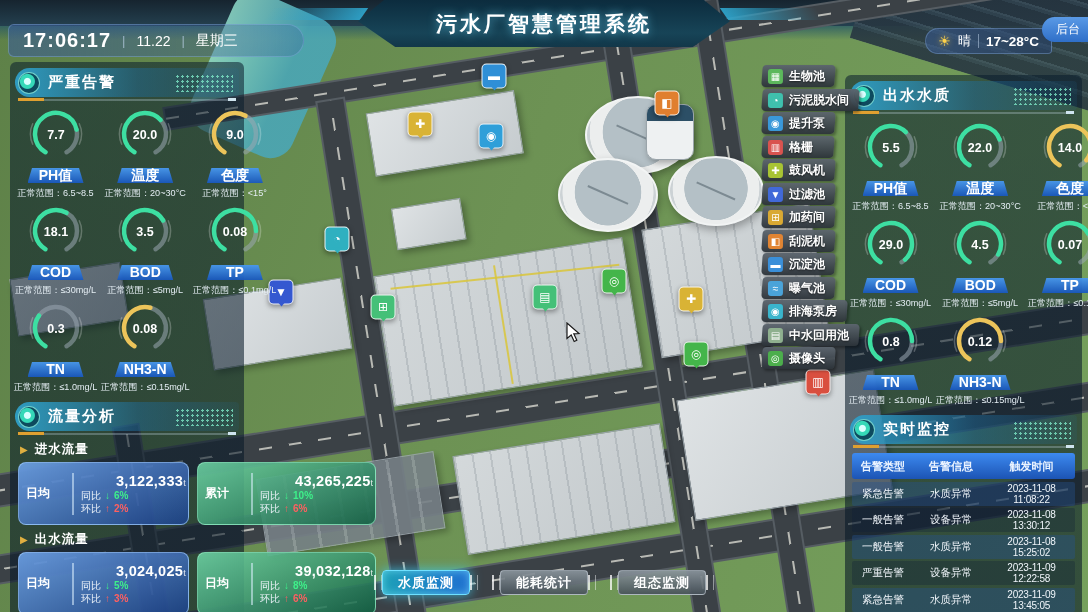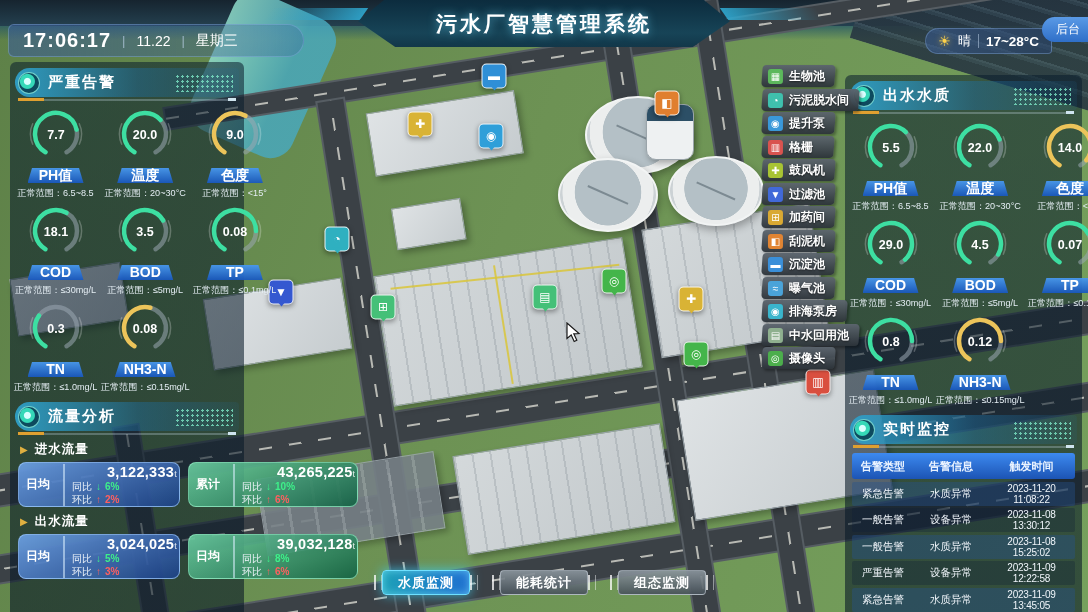--- a/index.html
+++ b/index.html
@@ -110,21 +110,21 @@
                    color:#fff; font-size:14px; font-weight:bold;
                    background:linear-gradient(180deg,rgba(72,152,238,.95),rgba(25,88,190,.95));
                    clip-path:polygon(8% 0,92% 0,100% 100%,0 100%); }
   .gauge .range { margin-top:3px; font-size:9.5px; color:#e4edf3; white-space:nowrap; transform:scale(.96); }
 
   
   .flow-label { display:flex; align-items:center; gap:6px; padding:6px 10px 4px 10px;
                 color:#fff; font-size:12.5px; font-weight:bold; letter-spacing:1px; }
   .flow-label .arrow { color:#e0b040; font-size:10px; }
   .flow-cards { display:flex; gap:8px; padding:0 8px; }
-  .fcard { flex:1; height:45px; border-radius:8px; display:flex; align-items:center; padding:4px 2px 4px 7px; gap:11px; }
+  .fcard { flex:1; height:63px; border-radius:8px; display:flex; align-items:center; padding:4px 2px 4px 7px; gap:20px; }
   .fcard.blue  { background:linear-gradient(155deg,rgba(112,166,238,.88),rgba(28,66,138,.88));
                  border:1px solid rgba(160,205,255,.65); }
   .fcard.green { background:linear-gradient(155deg,rgba(110,212,165,.88),rgba(16,96,66,.88));
                  border:1px solid rgba(150,240,200,.65); }
   .fcard .tag { color:#fff; font-size:12px; font-weight:bold; flex:0 0 26px; }
   .fcard .body { border-left:2px solid rgba(220,240,255,.55); padding-left:7px; min-width:0; }
   .fcard .num { color:#fff; font-size:14.5px; font-weight:bold; letter-spacing:.3px; white-space:nowrap;margin-left:35px; }
   .fcard .num .unit { font-size:9px; font-weight:normal; opacity:.85; }
   .fcard .stat { display:flex; align-items:center; gap:4px; font-size:10px; color:#eef4fa; line-height:13px; }
   .stat .down { color:#3ef08a; font-weight:bold; }
@@ -470,21 +470,21 @@
     <div class="alarm">
       <div class="hrow" id="alarm-head">
           <span>告警类型</span>
           <span>告警信息</span>
           <span>触发时间</span>
         </div>
       <div id="alarm-rows">
           <div class="row">
             <span class="c1">紧急告警</span>
             <span class="c2">水质异常</span>
-            <span class="c3">2023-11-20 11:08:22</span>
+            <span class="c3">2023-11-08 11:08:22</span>
           </div>
           <div class="row">
             <span class="c1">一般告警</span>
             <span class="c2">设备异常</span>
             <span class="c3">2023-11-08 13:30:12</span>
           </div>
           <div class="row">
             <span class="c1">一般告警</span>
             <span class="c2">水质异常</span>
             <span class="c3">2023-11-08 15:25:02</span>

